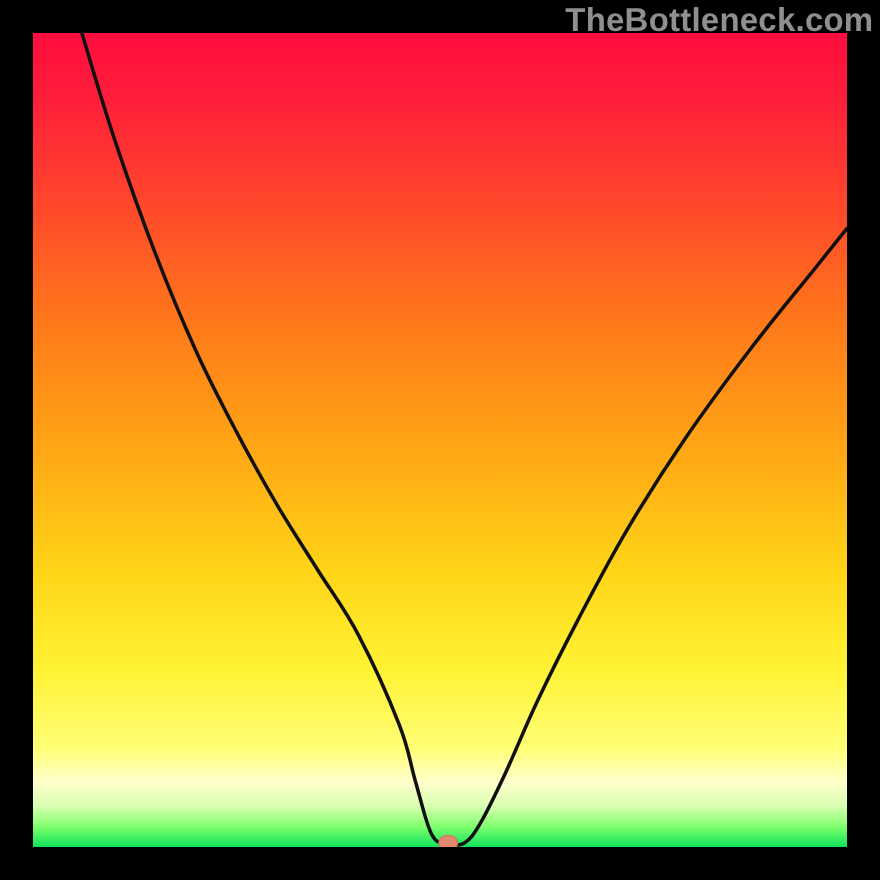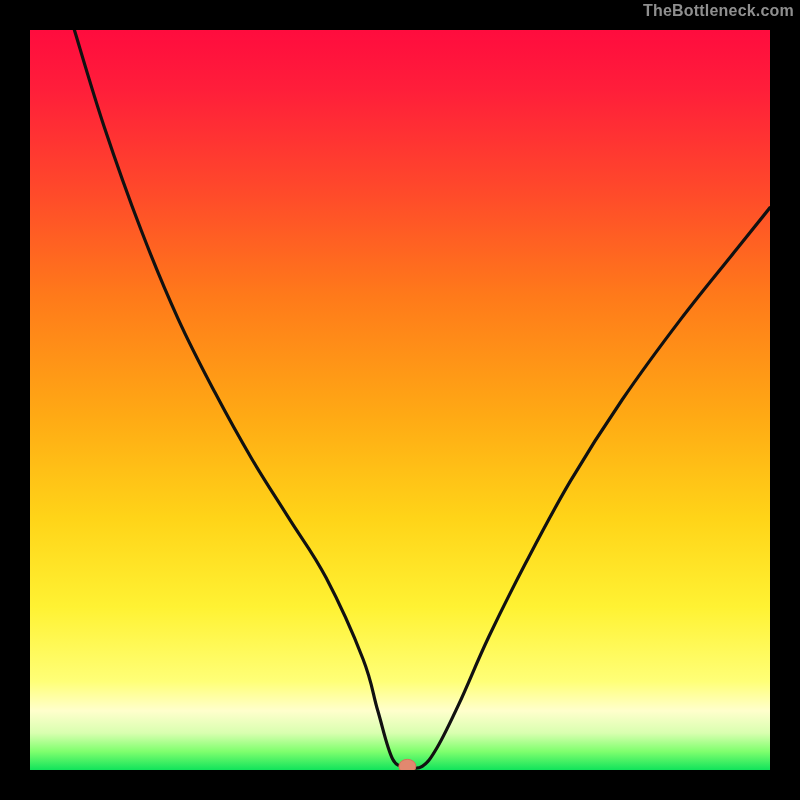--- a/index.html
+++ b/index.html
@@ -62,21 +62,21 @@
   .marker {
     fill: #e2886f;
     stroke: #d6735a;
     stroke-width: 1;
   }
   .watermark {
     position: absolute;
     top: 2px;
     right: 6px;
     font-family: Arial, Helvetica, sans-serif;
-    font-size: 16px;
+    font-size: 30px;
     font-weight: 600;
     color: #8f8f8f;
     letter-spacing: 0.2px;
     user-select: none;
   }
 </style>
 </head>
 <body>
 
 <div class="frame">

